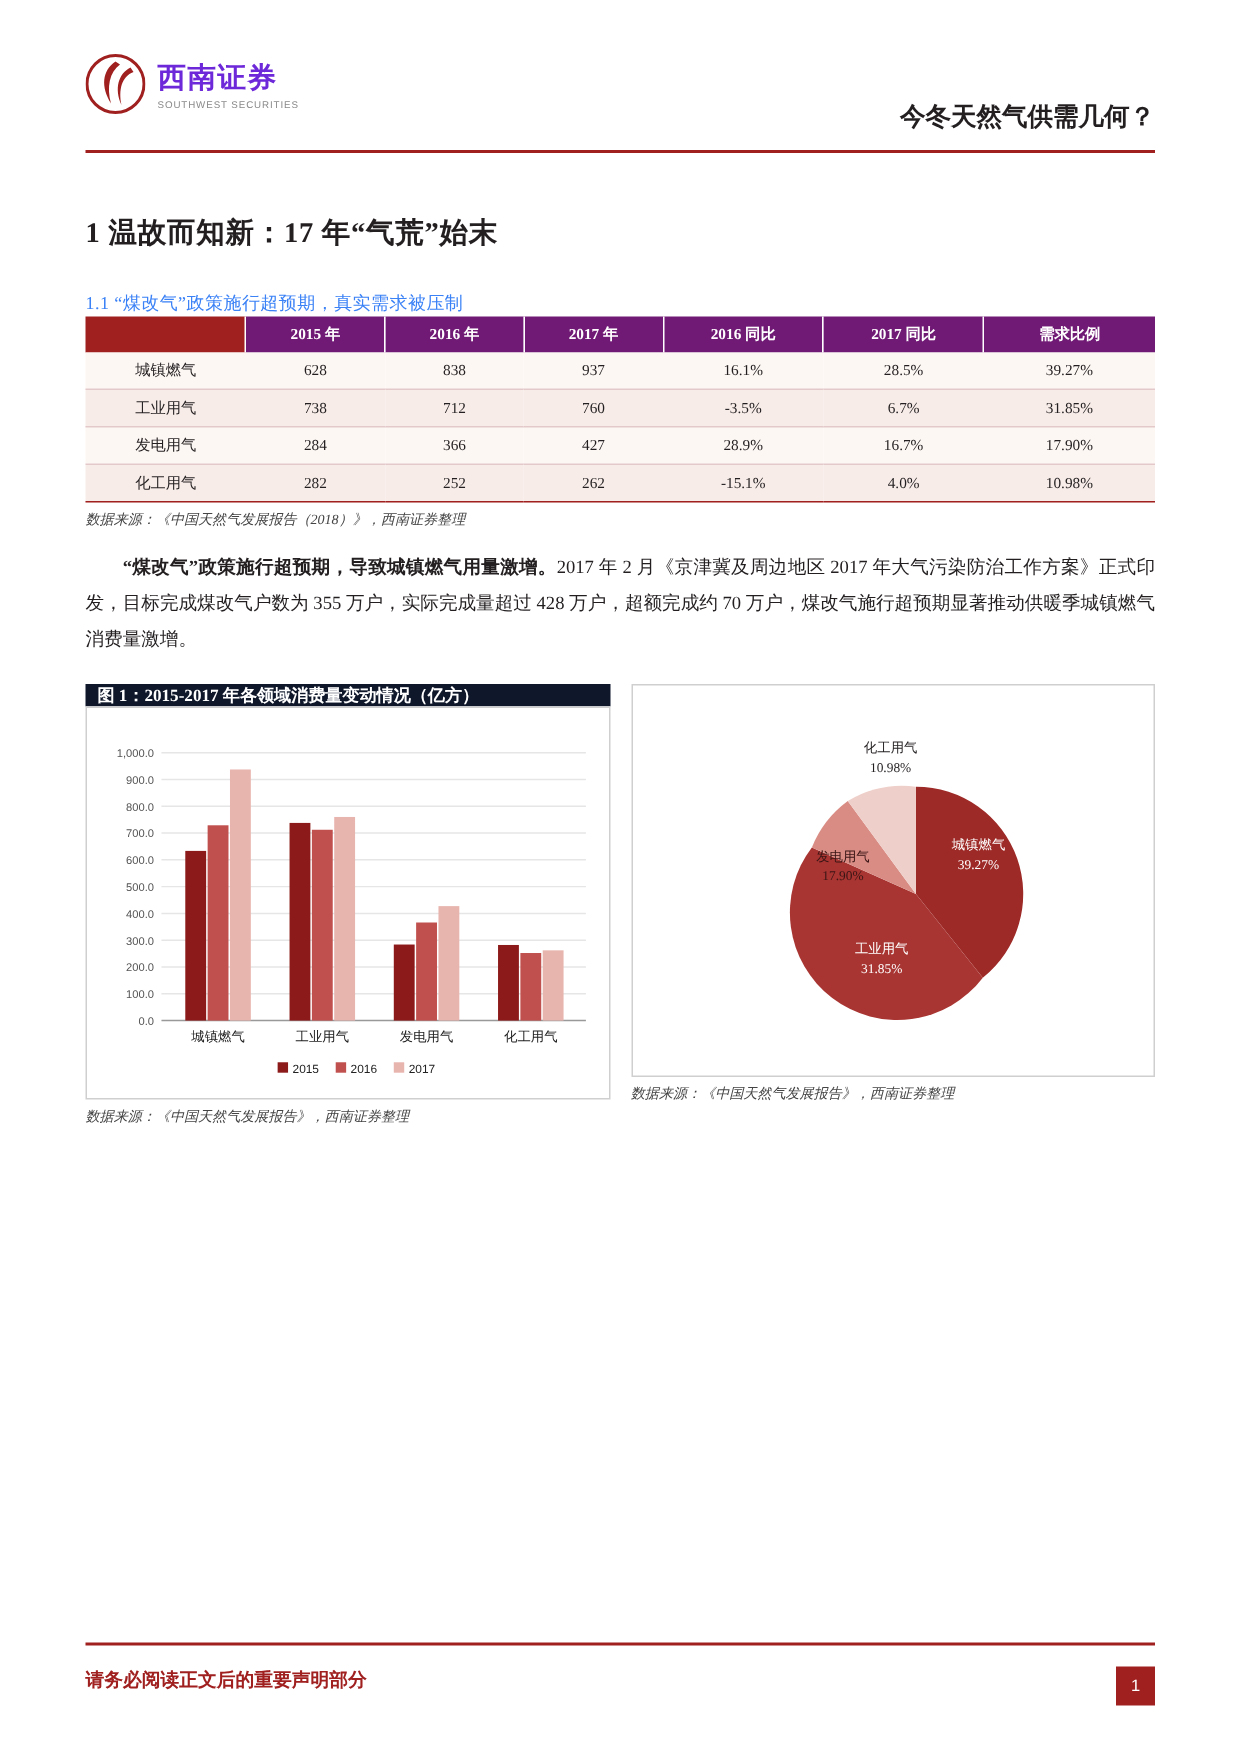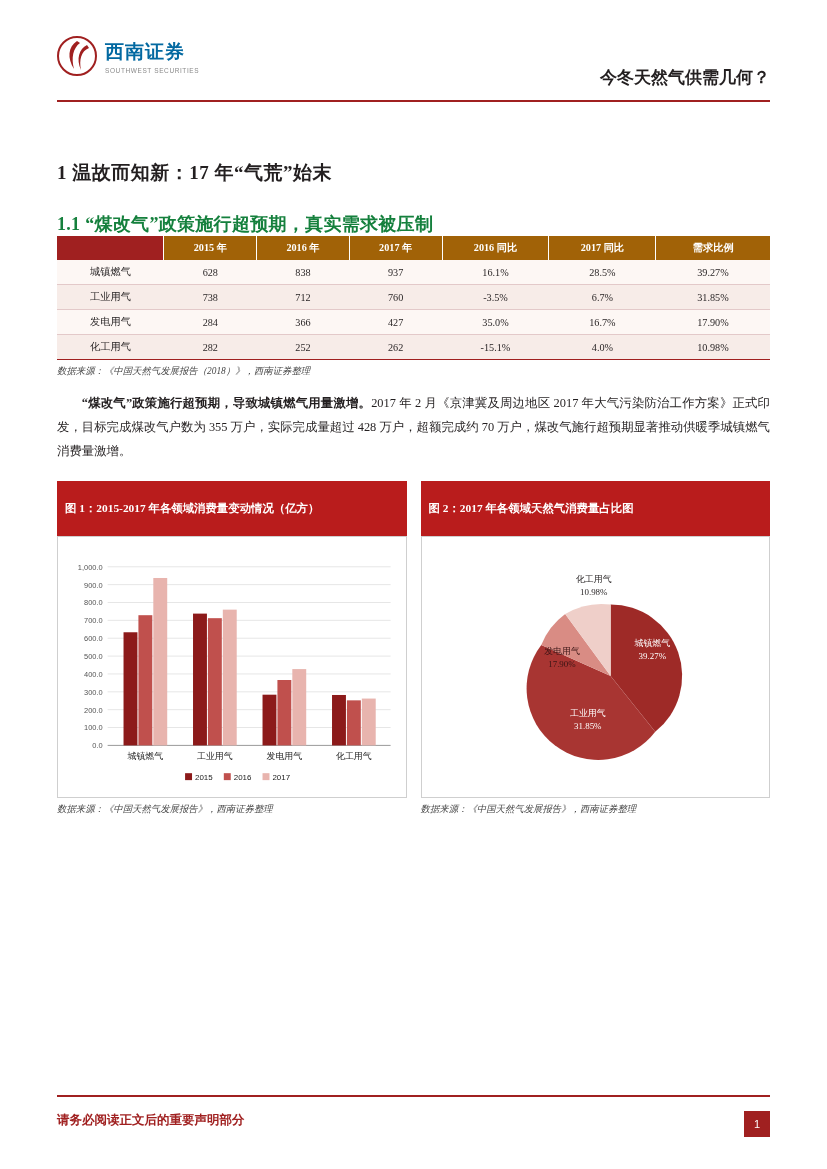--- a/index.html
+++ b/index.html
@@ -20,66 +20,66 @@
   
   .header {
     position: absolute;
     left: 57px; top: 36px; right: 57px;
     height: 62px;
   }
   .logo-wrap { display:flex; align-items:center; gap:8px; }
   .logo-mark { width: 40px; height: 40px; position: relative; }
   .logo-text-cn {
     font-family: "Liberation Serif", serif;
-    font-size: 19px; font-weight: 700; color: #0369a1; letter-spacing: 1px;
+    font-size: 19px; font-weight: 700; color: #6d28d9; letter-spacing: 1px;
   }
   .logo-text-en {
     font-size: 6.5px; color: #8a8a8a; letter-spacing: 0.6px;
     font-family: "Liberation Sans", sans-serif; margin-top: 2px;
   }
   .header-title {
     position: absolute; right: 0; top: 30px;
     font-size: 17px; font-weight: 700; color: #231f20;
     font-family: "Liberation Serif", serif;
   }
   .header-rule {
     position: absolute; left: 57px; right: 57px; top: 100px;
     height: 2px; background: #a02020;
   }
   
   .content {
-    position: absolute; left: 57px; top: 148px; right: 57px;
+    position: absolute; left: 57px; top: 130px; right: 57px;
   }
   h1.sec {
     font-size: 19px; font-weight: 700; margin: 12px 0 0 0;
     color: #231f20; letter-spacing: 0.5px;
   }
   h2.sub {
-    font-size: 18px; font-weight: 700; margin: 26px 0 0 0;
-    color: #15803d; letter-spacing: 0.3px;
+    font-size: 12px; font-weight: 400; margin: 26px 0 0 0;
+    color: #3b82f6; letter-spacing: 0.3px;
   }
   p.body {
     font-size: 12.4px; line-height: 1.92; margin: 14px 0 0 0;
     text-align: justify; text-indent: 2em; color: #231f20;
   }
   p.body b { font-weight: 700; }
   .cap {
     font-size: 11.4px; font-weight: 700; color: #a02020;
     margin: 16px 0 6px 0;
   }
   .src {
     font-size: 9.4px; color: #444; font-style: italic; margin-top: 5px;
   }
   
   table.t {
     border-collapse: collapse; width: 100%;
     font-size: 10.2px; font-family: "Liberation Serif", serif;
   }
   table.t th {
-    background: #a16207; color: #ffffff; font-weight: 700;
+    background: #701a75; color: #ffffff; font-weight: 700;
     padding: 5px 2px; text-align: center;
     border-right: 1px solid #ffffff; height: 22px;
   }
   table.t th:last-child { border-right: none; }
   table.t th.corner { background: #a02020; }
   table.t td {
     padding: 5px 2px; text-align: center;
     border-bottom: 1px solid #e3c9c9; height: 22px;
   }
   table.t tr.row td { background: #fdf7f4; }
@@ -88,21 +88,21 @@
   table.t tr:last-child td { border-bottom: 1px solid #a02020; }
   
   .figrow { display: flex; gap: 14px; margin-top: 18px; }
   .fig { flex: 1; }
   .figbox {
     border: 1px solid #cfcfcf; height: 262px; position: relative;
     background: #ffffff;
   }
   .figcap {
     font-size: 11.4px; font-weight: 700; color: #ffffff;
-    background: #b91c1c; padding: 20px 8px;
+    background: #0f172a; padding: 0 8px;
   }
   
   .chart-area { position: absolute; left: 0; top: 0; right: 0; bottom: 0; }
   
   .footer-rule {
     position: absolute; left: 57px; right: 57px; bottom: 72px;
     height: 2px; background: #a02020;
   }
   .footer-text {
     position: absolute; left: 57px; bottom: 40px;
@@ -174,21 +174,21 @@
           <td>760</td>
           <td>-3.5%</td>
           <td>6.7%</td>
           <td>31.85%</td>
         </tr>
         <tr class="row">
           <td class="firstcol">发电用气</td>
           <td>284</td>
           <td>366</td>
           <td>427</td>
-          <td>35.0%</td>
+          <td>28.9%</td>
           <td>16.7%</td>
           <td>17.90%</td>
         </tr>
         <tr class="row">
           <td class="firstcol">化工用气</td>
           <td>282</td>
           <td>252</td>
           <td>262</td>
           <td>-15.1%</td>
           <td>4.0%</td>
@@ -267,21 +267,20 @@
                 <rect x="206" y="238" width="7" height="7" fill="#e8b4ae"></rect>
                 <text x="216" y="245">2017</text>
               </g>
             </svg>
           </div>
         </div>
         <div class="src">数据来源：《中国天然气发展报告》，西南证券整理</div>
       </div>
 
       <div class="fig">
-        <div class="figcap">图 2：2017 年各领域天然气消费量占比图</div>
         <div class="figbox">
           <div class="chart-area">
             <svg width="100%" height="100%" viewBox="0 0 350 262" preserveAspectRatio="none">
 
               <path d="M190 140 L190 68 A72 72 0 0 1 234.9 196.3 Z" fill="#9e2a27"></path>
 
               <path d="M190 140 L234.9 196.3 A72 72 0 0 1 120.1 108.8 Z" fill="#a83532"></path>
 
               <path d="M190 140 L120.1 108.8 A72 72 0 0 1 144.2 77.6 Z" fill="#d98c84"></path>
 

